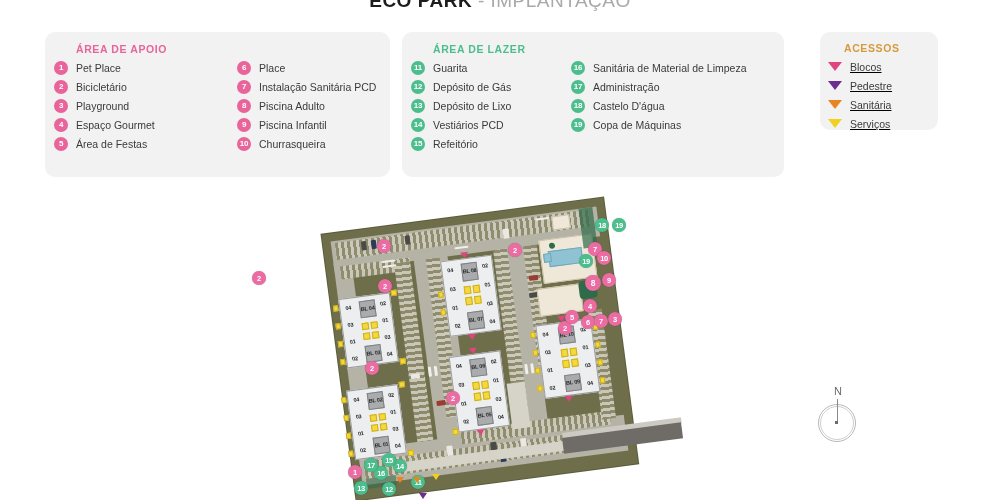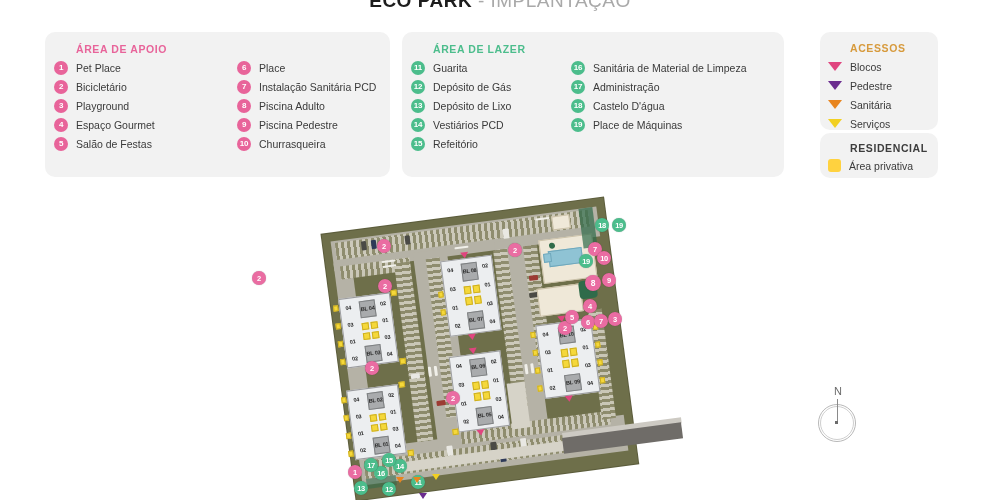--- a/index.html
+++ b/index.html
@@ -234,39 +234,39 @@
         <div class="legend-row">
           <div class="badge pink">3</div>
           <div class="legend-label">Playground</div>
         </div>
         <div class="legend-row">
           <div class="badge pink">4</div>
           <div class="legend-label">Espaço Gourmet</div>
         </div>
         <div class="legend-row">
           <div class="badge pink">5</div>
-          <div class="legend-label">Salão de Festas</div>
+          <div class="legend-label">Área de Festas</div>
         </div>
       </div>
       <div class="legend-col" style="width:150px;">
         <div class="legend-row">
           <div class="badge pink">6</div>
           <div class="legend-label">Place</div>
         </div>
         <div class="legend-row">
           <div class="badge pink">7</div>
           <div class="legend-label">Instalação Sanitária PCD</div>
         </div>
         <div class="legend-row">
           <div class="badge pink">8</div>
           <div class="legend-label">Piscina Adulto</div>
         </div>
         <div class="legend-row">
           <div class="badge pink">9</div>
-          <div class="legend-label">Piscina Pedestre</div>
+          <div class="legend-label">Piscina Infantil</div>
         </div>
         <div class="legend-row">
           <div class="badge pink">10</div>
           <div class="legend-label">Churrasqueira</div>
         </div>
       </div>
     </div>
   </div>
 
   <div class="panel" style="left:402px; top:32px; width:382px; height:145px;">
@@ -302,57 +302,48 @@
         <div class="legend-row">
           <div class="badge green">17</div>
           <div class="legend-label">Administração</div>
         </div>
         <div class="legend-row">
           <div class="badge green">18</div>
           <div class="legend-label">Castelo D'água</div>
         </div>
         <div class="legend-row">
           <div class="badge green">19</div>
-          <div class="legend-label">Place de Máquinas</div>
+          <div class="legend-label">Copa de Máquinas</div>
         </div>
       </div>
     </div>
   </div>
 
   <div class="panel" style="left:820px; top:32px; width:118px; height:98px;">
-    <div class="panel-title acessos-title" style="position:absolute; left:30px; top:10px;">ACESSOS</div>
-    <div style="position:absolute; left:8px; top:25px;">
+    <div class="panel-title acessos-title" style="position:absolute; left:24px; top:10px;">ACESSOS</div>
+    <div style="position:absolute; left:8px; top:25px;text-decoration:underline;">
       <div class="legend-row">
         <div class="tri" style="border-top-color:#e0457f;"></div>
         <div class="legend-label">Blocos</div>
       </div>
       <div class="legend-row">
         <div class="tri" style="border-top-color:#6b2d8f;"></div>
         <div class="legend-label">Pedestre</div>
       </div>
       <div class="legend-row">
         <div class="tri" style="border-top-color:#e8851f;"></div>
         <div class="legend-label">Sanitária</div>
       </div>
       <div class="legend-row">
         <div class="tri" style="border-top-color:#f2d022;"></div>
         <div class="legend-label">Serviços</div>
       </div>
     </div>
   </div>
 
-  <div class="panel" style="left:820px; top:133px; width:118px; height:45px;">
-    <div class="panel-title resid-title" style="position:absolute; left:30px; top:9px;">RESIDENCIAL</div>
-    <div style="position:absolute; left:8px; top:23px;">
-      <div class="legend-row">
-        <div class="sw-box" style="background:#ffd23f;"></div>
-        <div class="legend-label">Área privativa</div>
-      </div>
-    </div>
-  </div>
 
   <div class="compass" style="left:818px; top:385px; width:40px; height:60px;">
     <div class="n-letter">N</div>
     <div class="ring"></div>
     <div class="ring2"></div>
     <div class="needle"></div>
     <div class="dot"></div>
   </div>
 
   <div id="plan-wrap">

